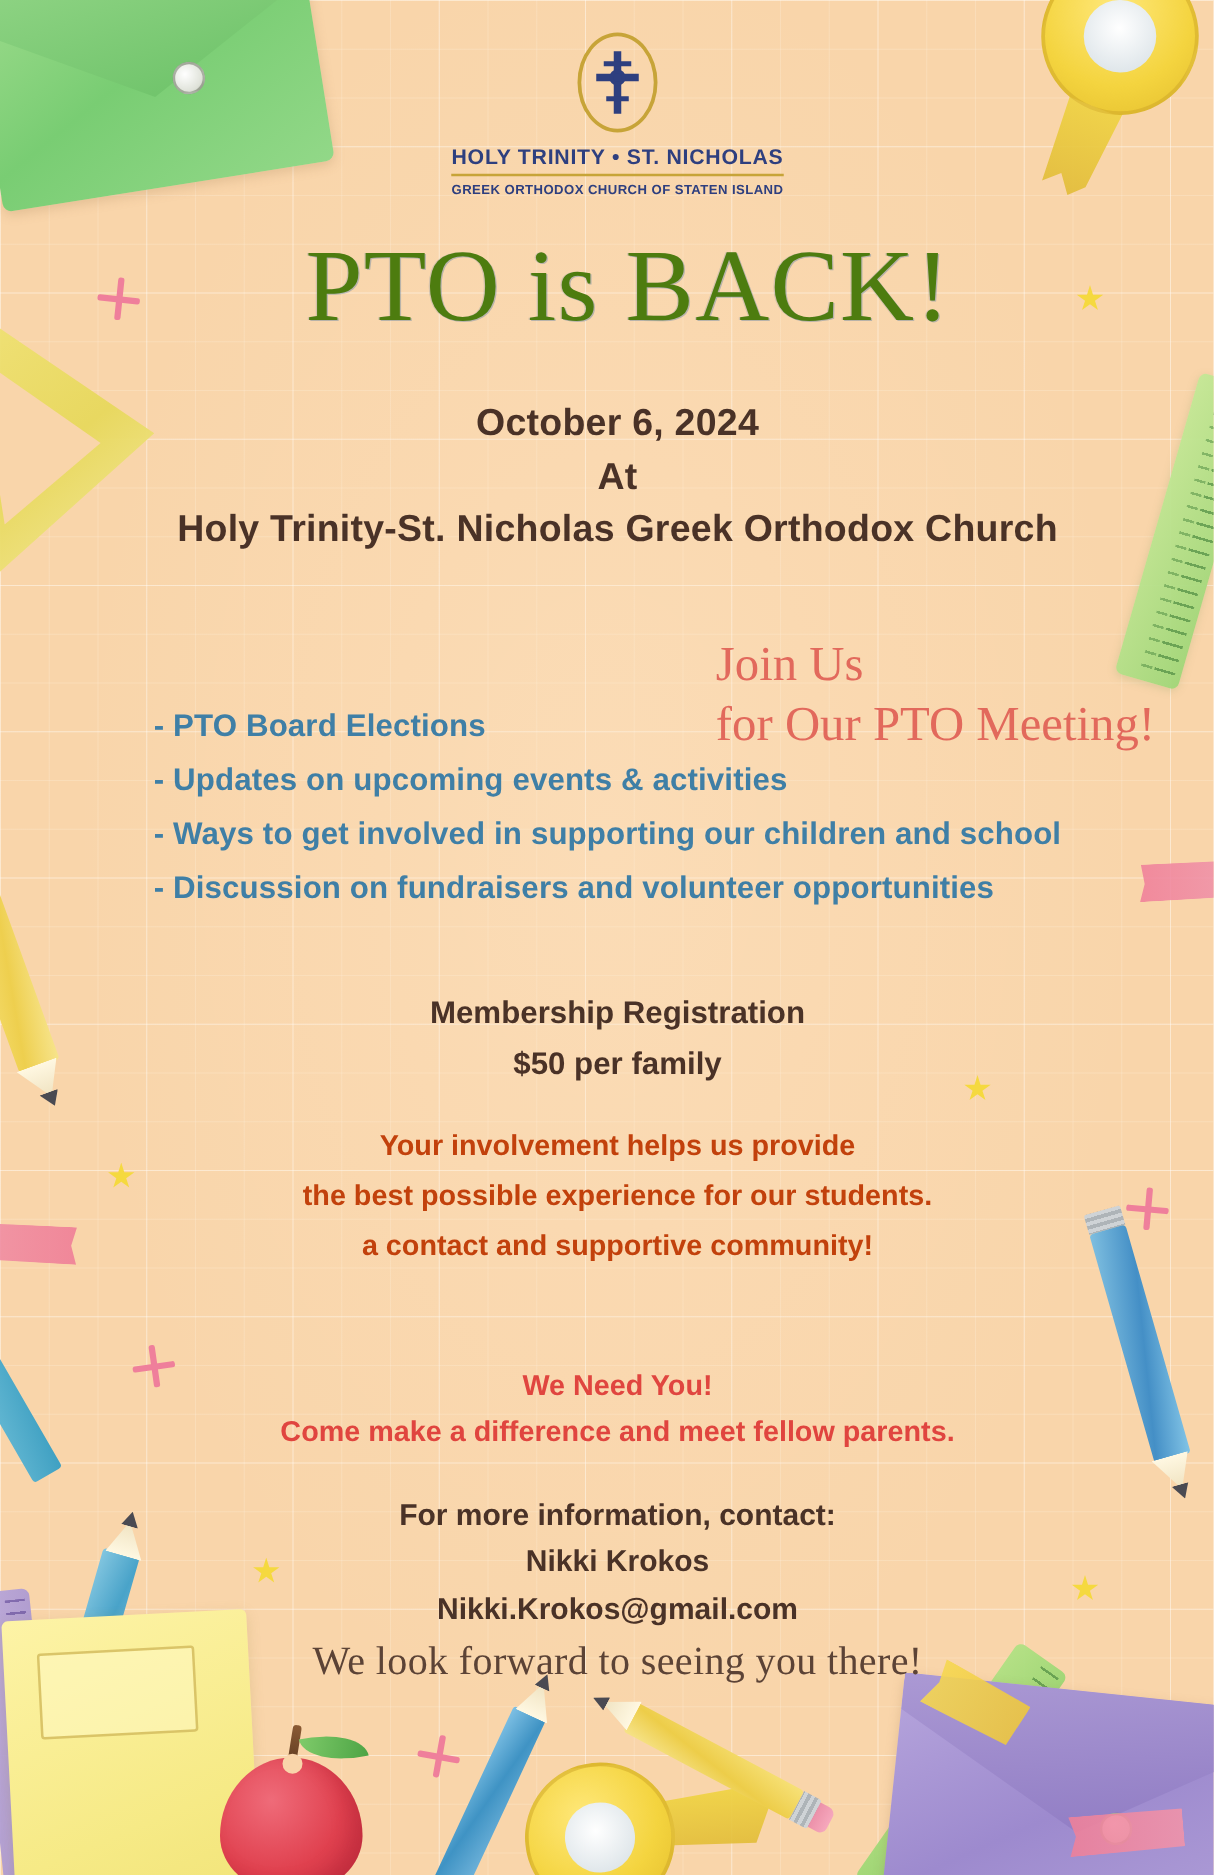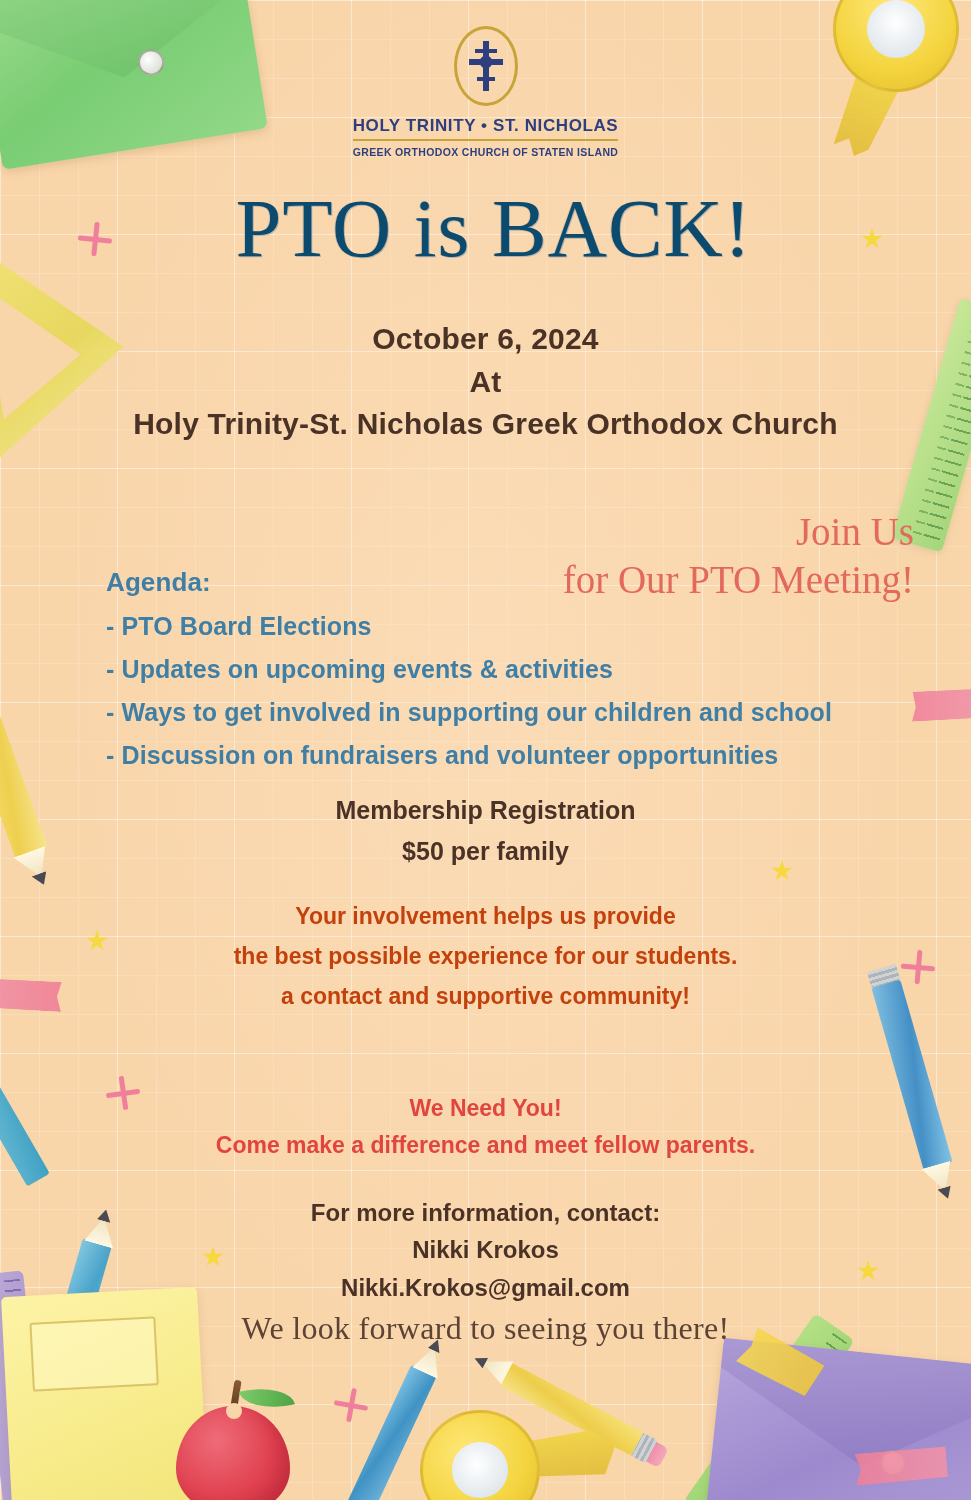--- a/index.html
+++ b/index.html
@@ -306,47 +306,47 @@
   .logo-sub {
     margin-top: 5px;
     font-family: "Liberation Sans", sans-serif;
     font-weight: bold;
     font-size: 10.5px;
     letter-spacing: 0.35px;
     color: #2e3f7f;
   }
 
   
-  .content { position: absolute; inset: 0; }
+  .content { position: absolute; inset: 0; margin-left: 17px; }
 
   .headline {
     position: absolute; left: 17px; right: 0; top: 188px;
     text-align: center;
     font-family: "Liberation Serif", serif;
     font-size: 82px;
     line-height: 1;
-    color: #0c4a6e;
+    color: #4d7c0f;
     letter-spacing: 1px;
     text-shadow: 1px 1px 0 rgba(63,111,162,.35), -1px 0 0 rgba(63,111,162,.2);
   }
 
   .when {
     position: absolute; left: 0; right: 0; top: 318px;
     text-align: center;
     font-family: "Liberation Sans", sans-serif;
     font-weight: bold;
     font-size: 30px;
     line-height: 1.42;
     color: #4a3227;
     letter-spacing: .2px;
   }
 
   .joinus {
-    position: absolute; right: 57px; top: 508px;
-    text-align: right;
+    position: absolute; right: 47px; top: 508px;
+    text-align: left;
     font-family: "Liberation Serif", serif;
     font-size: 39px;
     line-height: 1.24;
     color: #e2695c;
   }
   .joinus .l1 { display: block; }
   .joinus .l2 { display: block; }
 
   .agenda {
     position: absolute; left: 106px; top: 560px;
@@ -550,21 +550,20 @@
       <span class="line">At</span>
       <span class="line">Holy Trinity-St. Nicholas Greek Orthodox Church</span>
     </div>
 
     <div class="joinus">
       <span class="l1">Join Us</span>
       <span class="l2">for Our PTO Meeting!</span>
     </div>
 
     <div class="agenda">
-      <span class="line agenda-title">Agenda:</span>
       <span class="line">- PTO Board Elections</span>
       <span class="line">- Updates on upcoming events &amp; activities</span>
       <span class="line">- Ways to get involved in supporting our children and school</span>
       <span class="line">- Discussion on fundraisers and volunteer opportunities</span>
     </div>
 
     <div class="membership">
       <span class="line">Membership Registration</span>
       <span class="line">$50 per family</span>
     </div>

